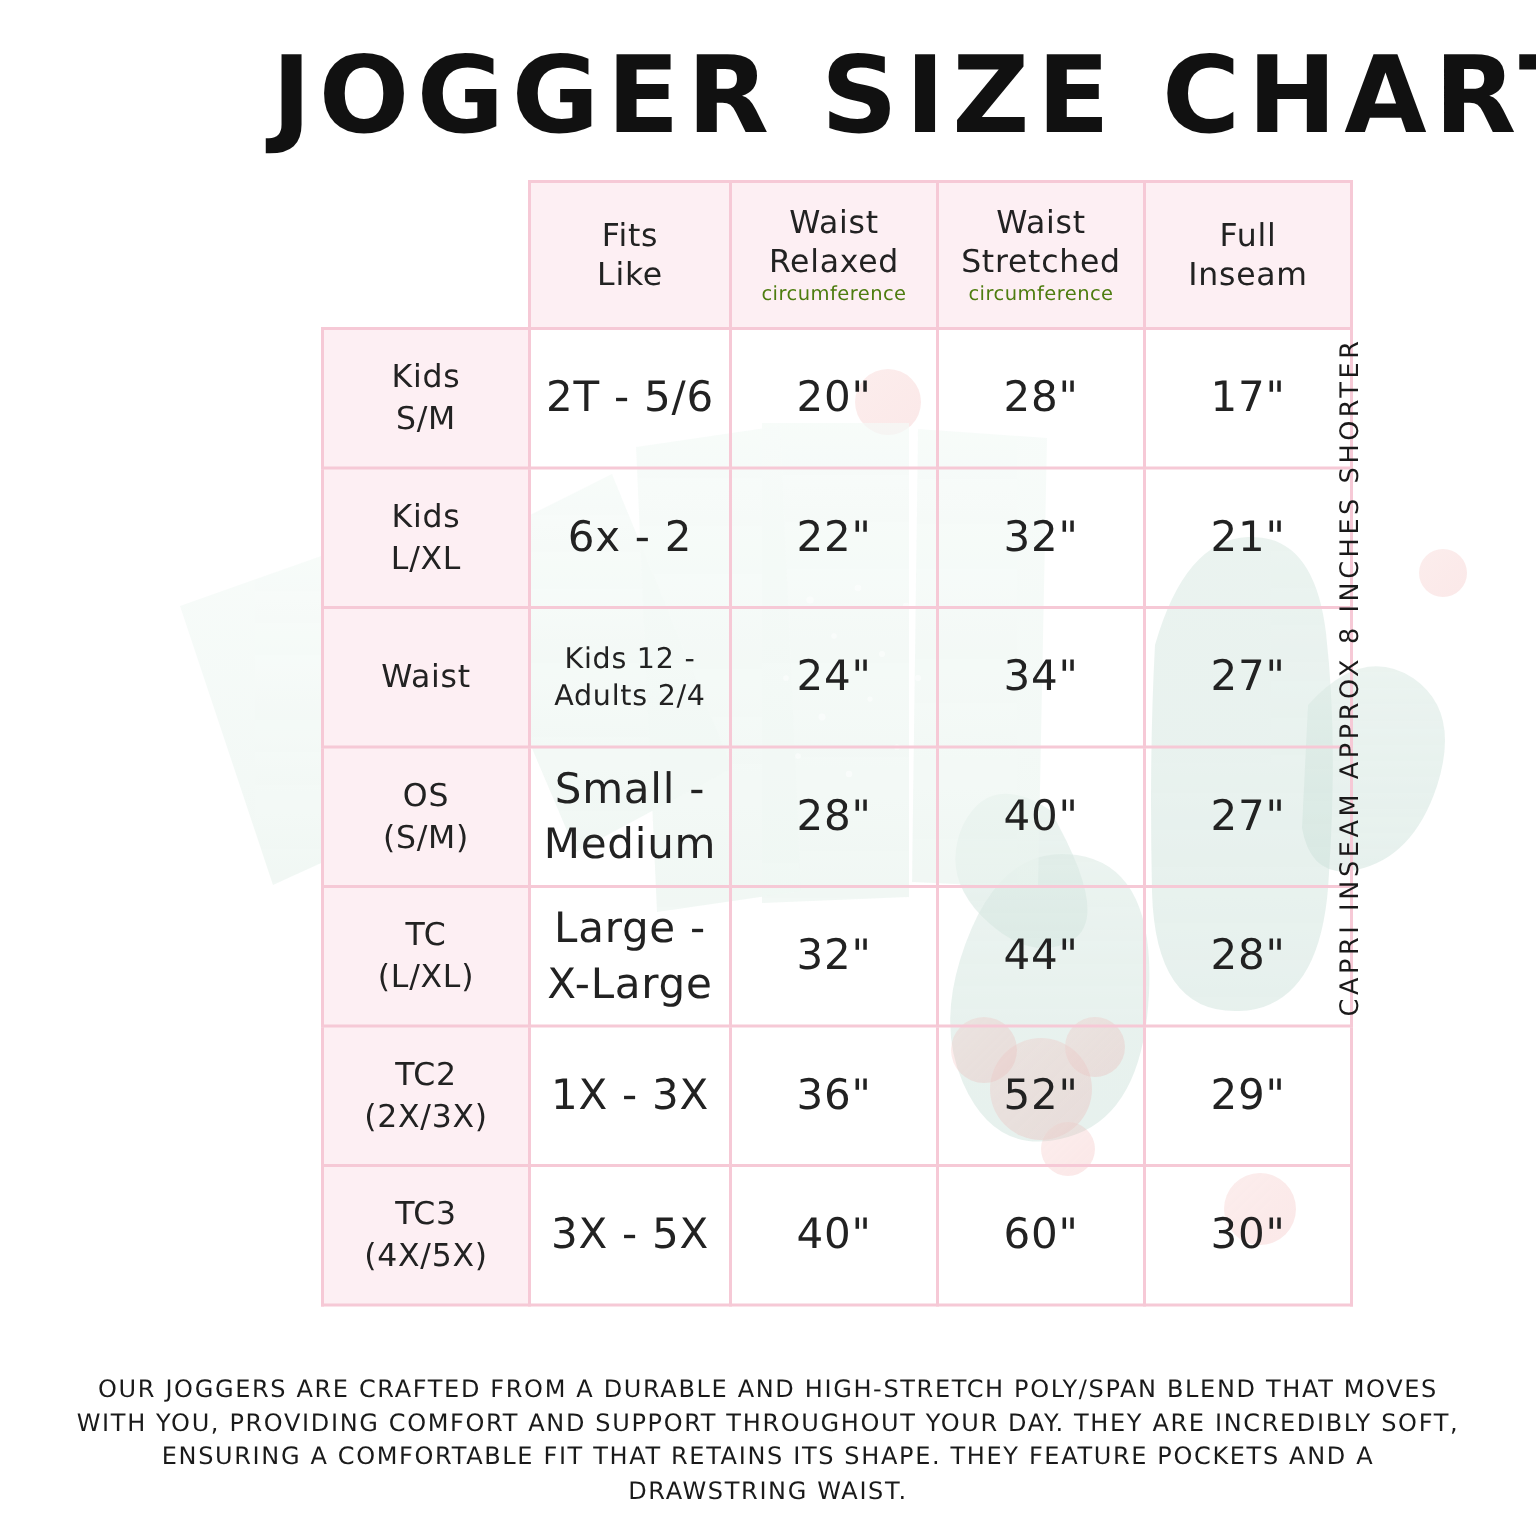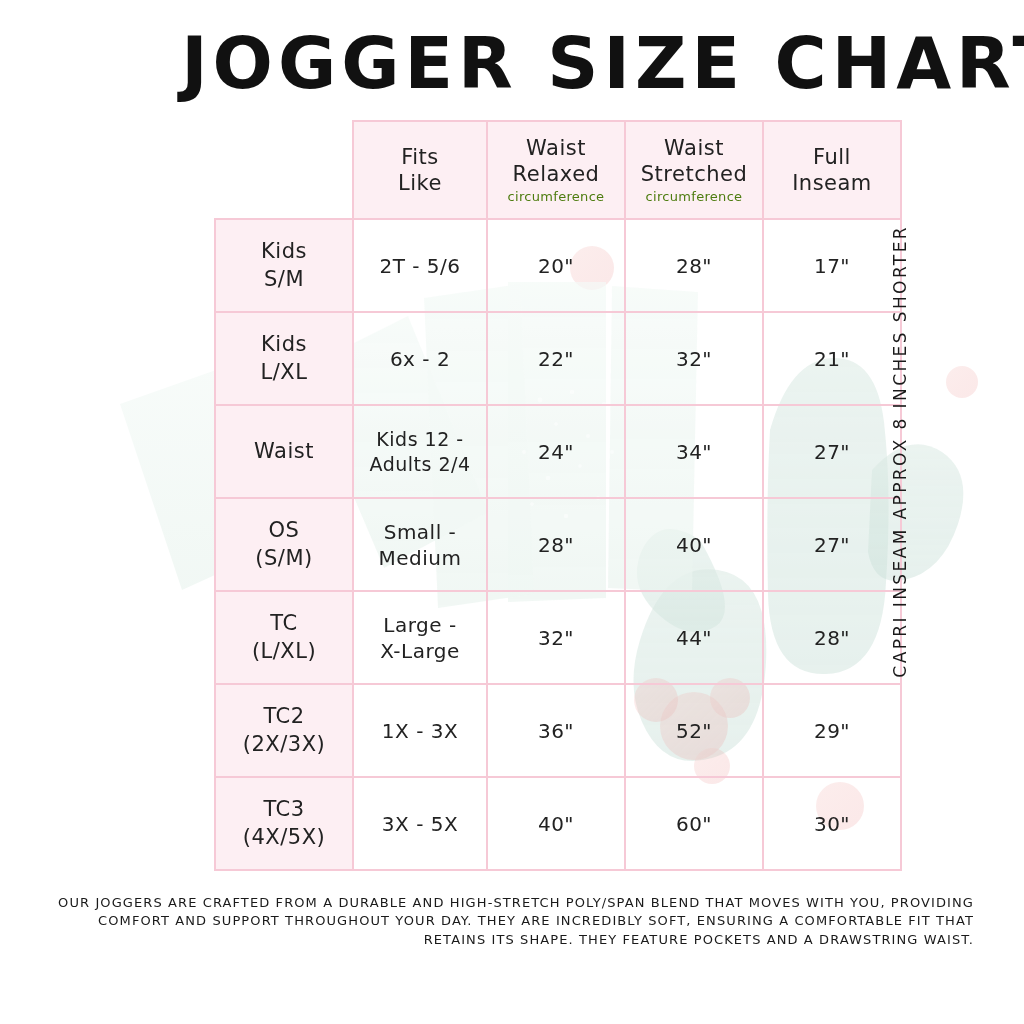--- a/index.html
+++ b/index.html
@@ -97,21 +97,21 @@
   td.row-head {
     height: 91px;
     background: #fdeff3;
     font-size: 21px;
     line-height: 1.3;
     letter-spacing: 0.5px;
   }
   td.data-cell {
     height: 91px;
     background: transparent;
-    font-size: 20px;
+    font-size: 28px;
     line-height: 1.3;
     letter-spacing: 0.5px;
   }
   td.data-cell.wide-text {
     font-size: 19px;
     border-radius: 18px;
   }
 
   
   .side-note {
@@ -133,25 +133,25 @@
     font-size: 17px;
     letter-spacing: 2.4px;
     color: #1a1a1a;
     white-space: nowrap;
   }
 
   
   .footer {
     position: absolute;
     left: 50px;
-    top: 894px;
+    top: 915px;
     width: 924px;
-    text-align: right;
-    font-family: "DejaVu Sans", sans-serif;
-    font-size: 13px;
+    text-align: center;
+    font-family: "DejaVu Sans", sans-serif;
+    font-size: 16px;
     line-height: 1.42;
     letter-spacing: 1.1px;
     color: #1a1a1a;
     z-index: 5;
   }
 </style>
 </head>
 <body>
 
 <div id="page">

